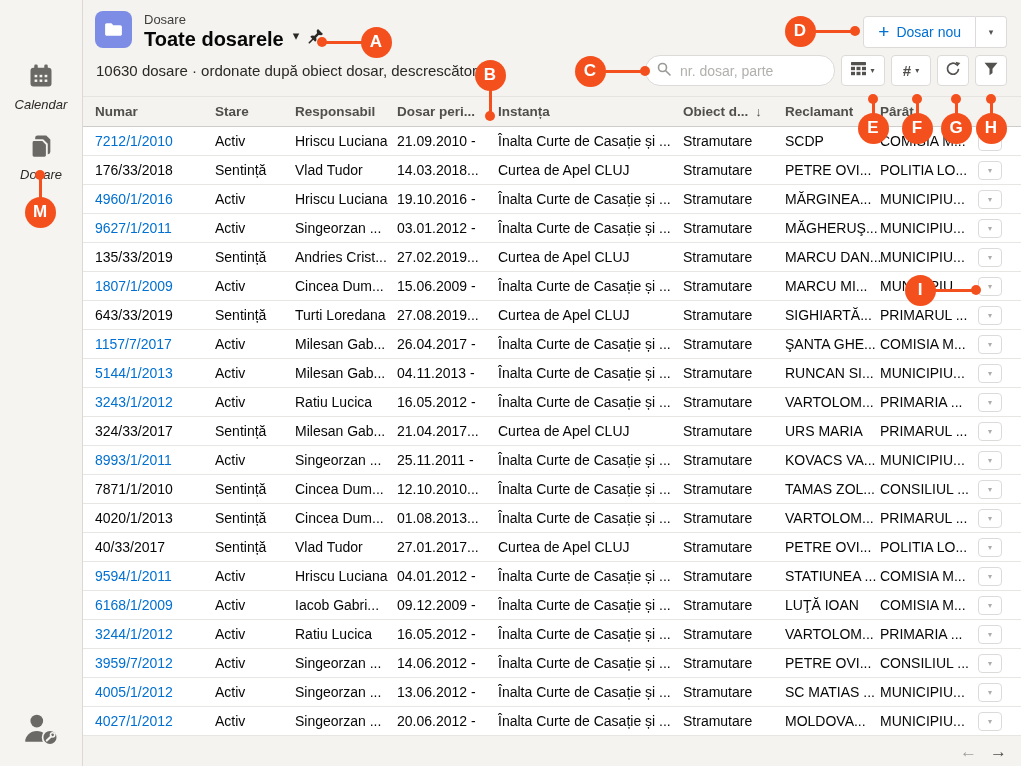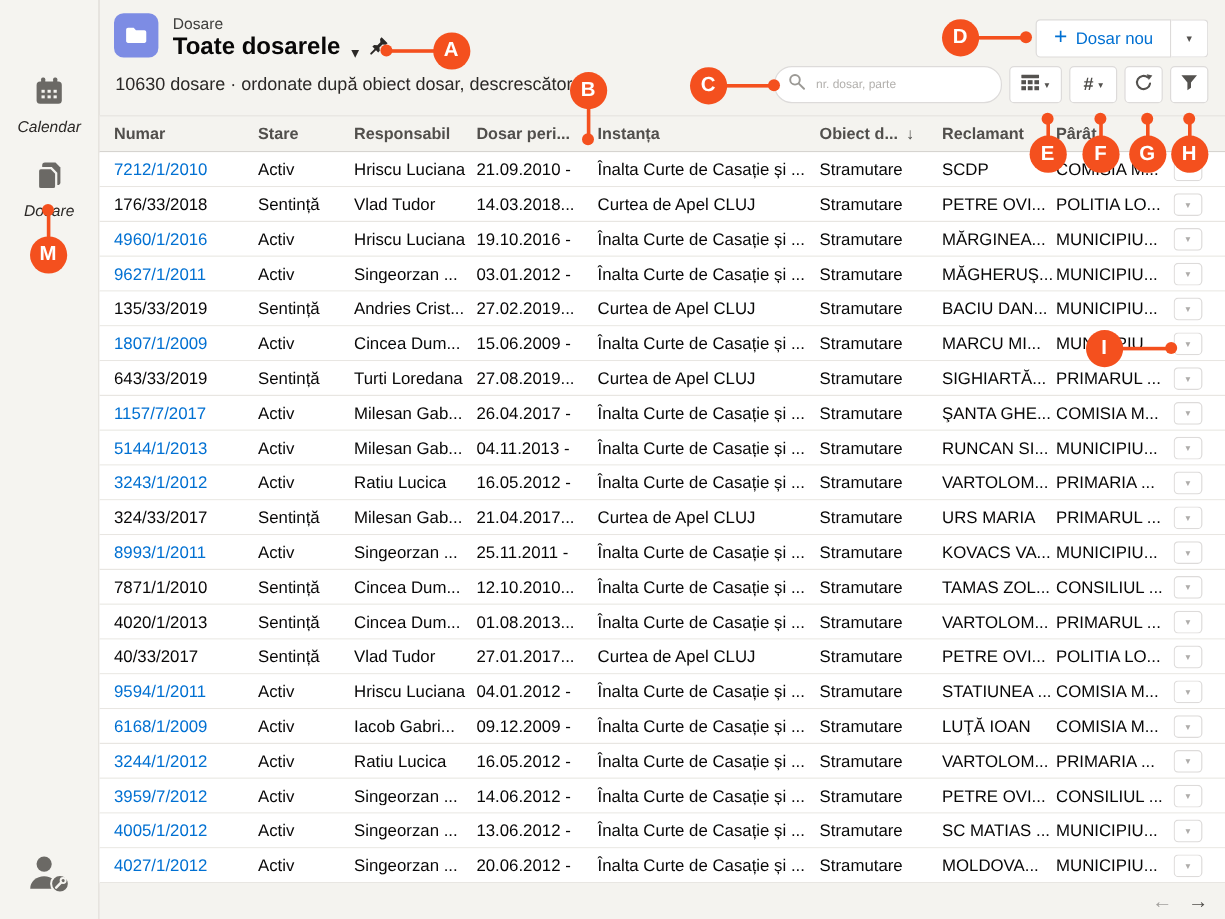--- a/index.html
+++ b/index.html
@@ -18,38 +18,38 @@
   .nav-dos{top:132px;}
   .user-settings{position:absolute;bottom:14px;left:50%;transform:translateX(-50%);}
 
   
   .main{position:absolute;left:83px;right:0;top:0;bottom:0;}
 
   .title-block{position:absolute;left:12px;top:11px;display:flex;gap:12px;align-items:flex-start;}
   .folder-badge{width:37px;height:37px;border-radius:8px;background:#7d8ce4;
     display:flex;align-items:center;justify-content:center;}
   .entity-label{font-size:13px;color:#3e3e3c;margin-top:1px;}
-  .view-title-row{display:flex;align-items:flex-end;gap:9px;margin-top:1px;}
+  .view-title-row{display:flex;align-items:flex-start;gap:9px;margin-top:1px;}
   .view-title{font-size:20px;font-weight:700;color:#080707;}
   .title-caret{font-size:13px;color:#2b2826;cursor:pointer;}
   .subtitle{position:absolute;left:13px;top:62px;font-size:15px;color:#2b2826;}
 
   .new-button{position:absolute;top:16px;right:14px;display:flex;height:32px;}
   .new-main{display:flex;align-items:center;gap:7px;padding:0 14px;background:#fff;
     border:1px solid var(--border);border-radius:4px 0 0 4px;color:var(--blue);
     font-size:14px;cursor:pointer;}
   .new-main .plus{font-size:19px;font-weight:400;line-height:1;margin-top:-2px;}
   .new-caret{width:31px;background:#fff;border:1px solid var(--border);border-left:none;
     border-radius:0 4px 4px 0;display:flex;align-items:center;justify-content:center;
     font-size:9px;color:#54524f;cursor:pointer;}
 
   .controls-row{position:absolute;top:55px;right:14px;display:flex;gap:6px;height:31px;}
   .search-box{width:190px;background:#fff;border:1px solid var(--border);border-radius:15px;
     display:flex;align-items:center;padding:0 11px;gap:7px;}
-  .search-box input{border:none;outline:none;font-size:10px;width:100%;color:#0369a1;
+  .search-box input{border:none;outline:none;font-size:14px;width:100%;color:#0369a1;
     font-family:"Liberation Sans",sans-serif;background:transparent;}
   .search-box input::placeholder{color:#b2b0ad;}
   .tool-btn{background:#fff;border:1px solid var(--border);border-radius:4px;
     display:flex;align-items:center;justify-content:center;gap:4px;color:#54524f;cursor:pointer;padding:0;}
   .tb-caret{font-size:8px;color:#54524f;}
   .w44{width:44px;} .w40{width:40px;} .w32{width:32px;}
   .hash-glyph{font-size:15px;font-weight:700;color:#514f4c;}
 
   
   .grid-cols{display:grid;grid-template-columns:120px 80px 102px 101px 185px 102px 95px 98px 43px;
@@ -290,21 +290,21 @@
           <button class="row-action">▾</button>
         </div>
       </div>
       <div class="trow grid-cols">
         <div class="cell">135/33/2019</div>
         <div class="cell">Sentință</div>
         <div class="cell">Andries Crist...</div>
         <div class="cell">27.02.2019...</div>
         <div class="cell">Curtea de Apel CLUJ</div>
         <div class="cell">Stramutare</div>
-        <div class="cell">BACIU DAN...</div>
+        <div class="cell">MARCU DAN...</div>
         <div class="cell">MUNICIPIU...</div>
         <div class="cell">
           <button class="row-action">▾</button>
         </div>
       </div>
       <div class="trow grid-cols">
         <div class="cell link">1807/1/2009</div>
         <div class="cell">Activ</div>
         <div class="cell">Cincea Dum...</div>
         <div class="cell">15.06.2009 -</div>

